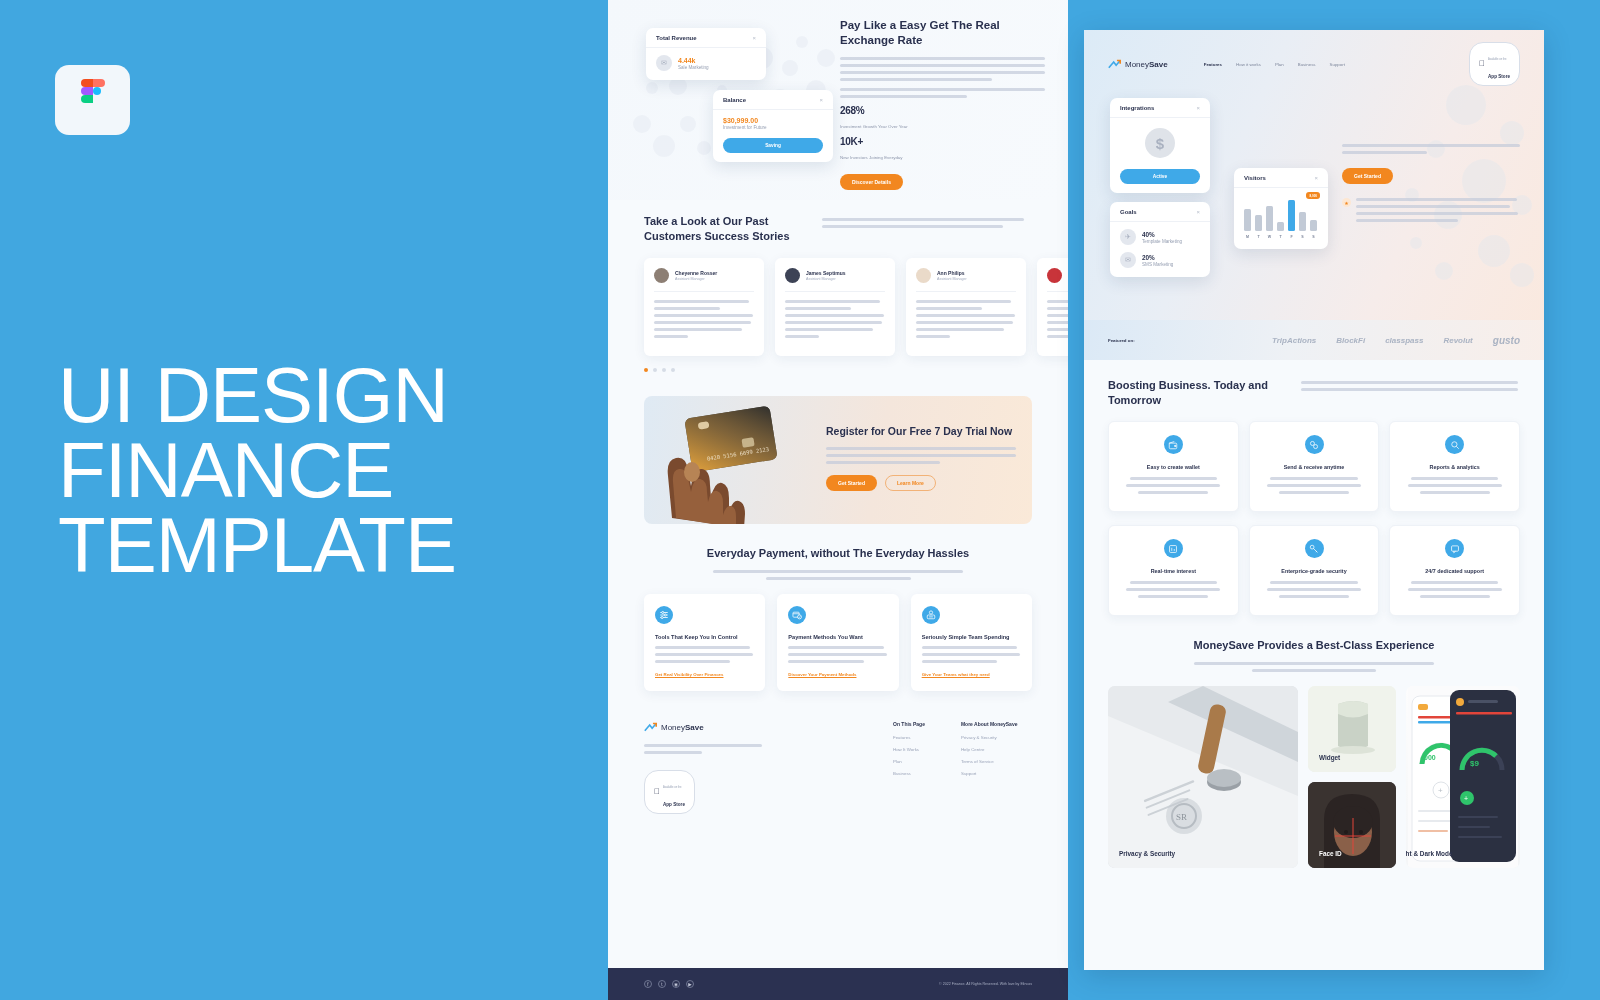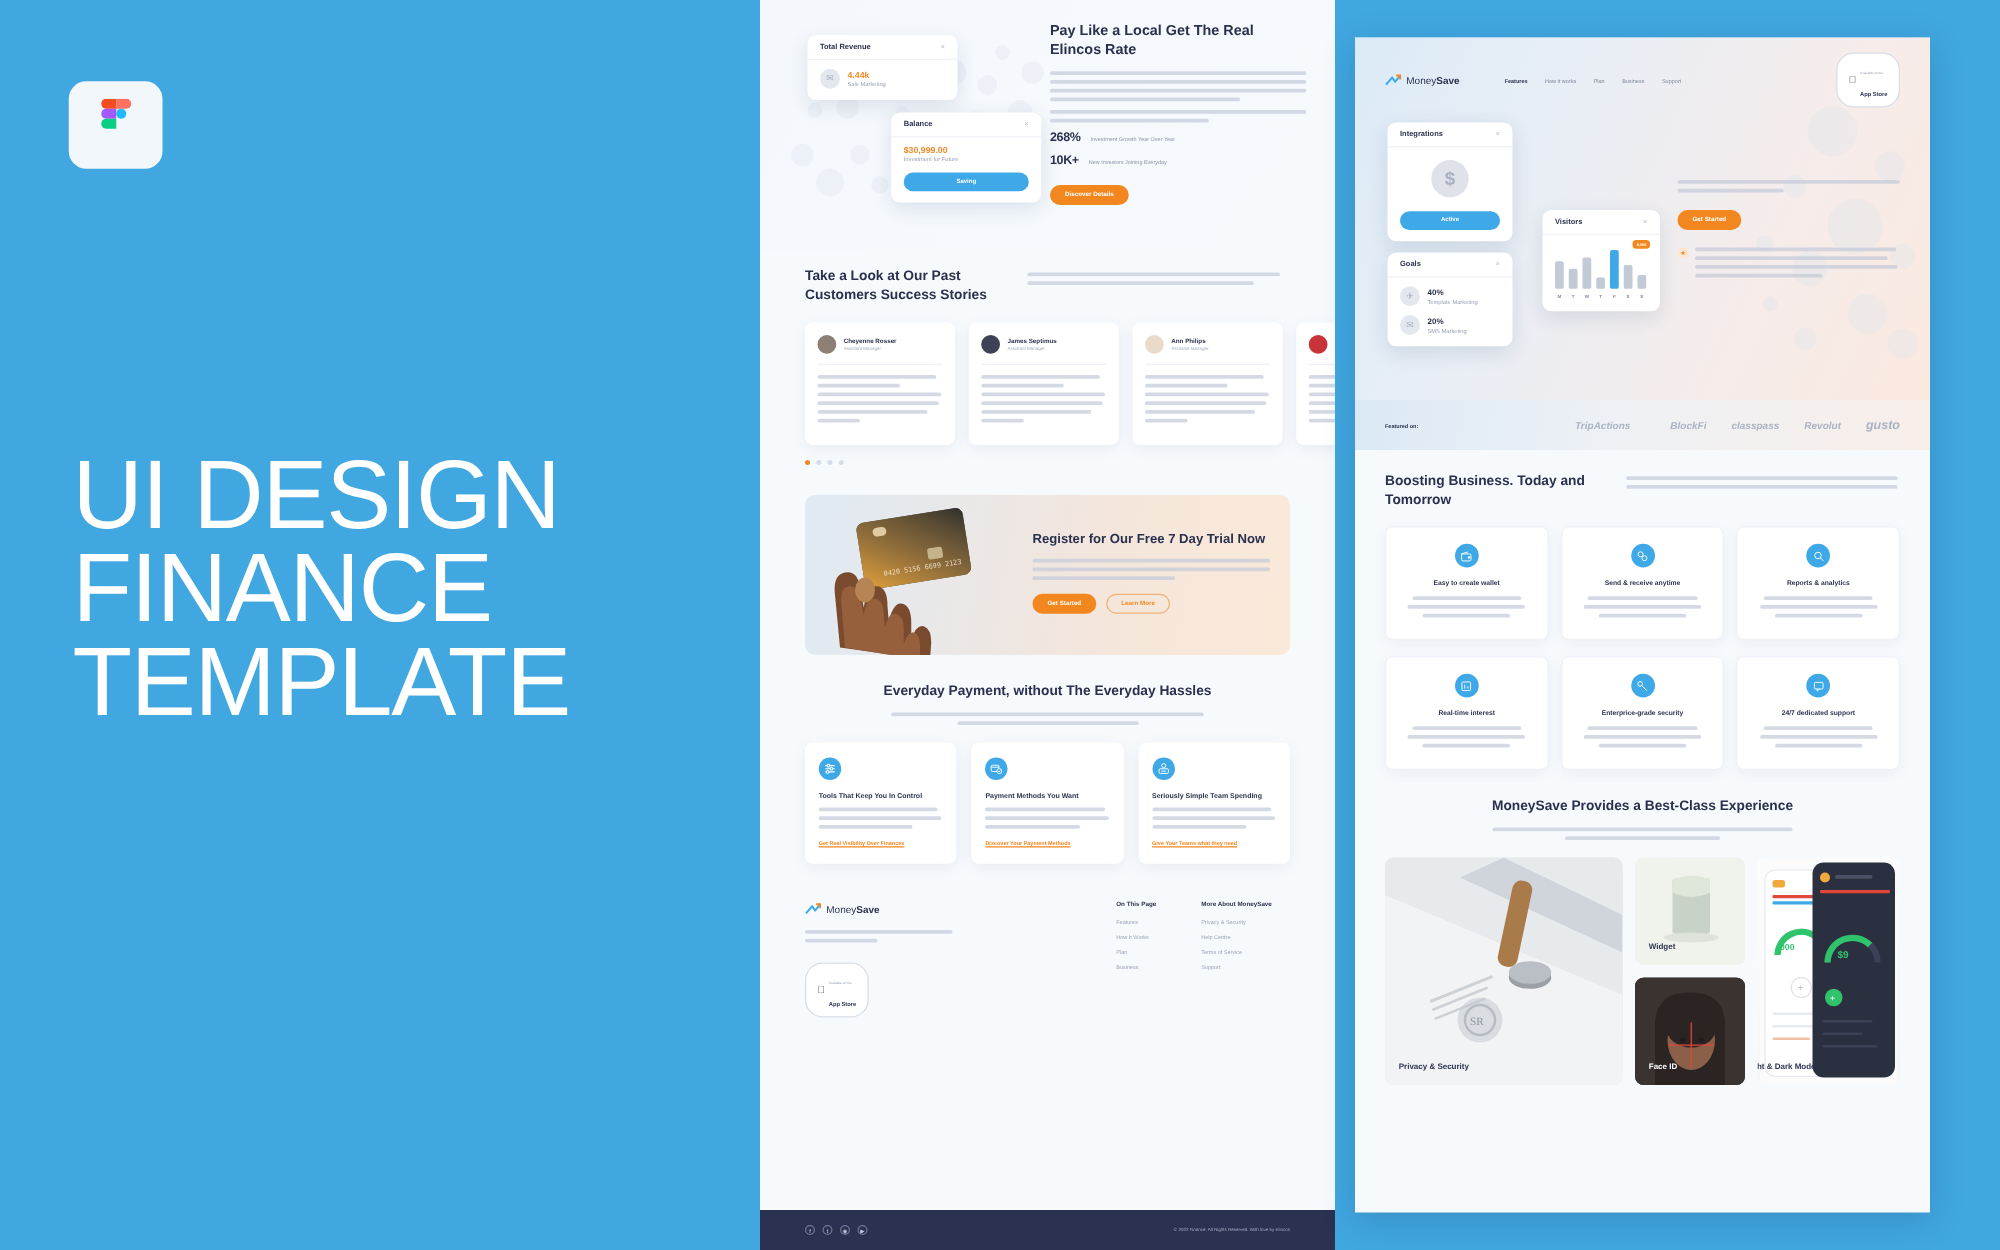--- a/index.html
+++ b/index.html
@@ -64,21 +64,21 @@
   .btn-orange {
     background:#f2871f; color:#fff; border-radius: 20px; text-align:center;
     font-size: 5px; padding: 5px 12px; display:inline-block; font-weight:600;
   }
   .btn-ghost {
     border:1px solid #f2b277; color:#f2871f; border-radius:20px; text-align:center;
     font-size:5px; padding:4px 11px; display:inline-block; font-weight:600; background:transparent;
   }
   .a-hero-right { position:absolute; left:232px; top:18px; width:205px; }
   .a-hero-h1 { font-size: 11.5px; line-height: 15px; font-weight: bold; color:#29304e; }
-  .kv { display:flex; align-items:baseline; gap:8px; margin-top: 7px; }
+  .kv { display:flex; align-items:baseline; gap:8px; margin-top: 7px; flex-direction: column; }
   .kv-n { font-size: 10px; font-weight: bold; color:#29304e; letter-spacing:-.3px; }
   .kv-t { font-size: 4.4px; color:#8d96ab; }
 
   
   .sec { padding: 14px 36px; }
   .sec-head { display:flex; gap: 18px; align-items:flex-start; }
   .sec-h2 { font-size: 11px; line-height: 15px; font-weight:bold; color:#29304e; width:160px; }
   .t-grid { display:flex; gap: 11px; margin-top: 14px; }
   .t-card {
     background:#fff; border-radius: 6px; padding: 10px 10px 14px; width: 120px; flex:0 0 120px;
@@ -266,21 +266,21 @@
           <span class="card-x">×</span>
         </div>
         <div class="card-body">
           <div class="stat-big">$30,999.00</div>
           <div class="stat-sub">Investment for Future</div>
           <div class="btn-blue">Saving</div>
         </div>
       </div>
 
       <div class="a-hero-right">
-        <div class="a-hero-h1">Pay Like a Local Get The Real Elincos Rate</div>
+        <div class="a-hero-h1">Pay Like a Easy Get The Real Exchange Rate</div>
         <div style="margin-top:9px;">
           <div class="blur-line" style="width:100%"></div>
             <div class="blur-line" style="width:100%"></div>
           <div class="blur-line" style="width:100%"></div>
             <div class="blur-line" style="width:74%"></div>
         </div>
         <div style="margin-top:7px;">
           <div class="blur-line" style="width:100%"></div>
             <div class="blur-line" style="width:62%"></div>
         </div>
@@ -651,21 +651,21 @@
               <div class="blur-line" style="width:62%"></div>
           </div>
         </div>
       </div>
     </div>
 
     <div class="featured">
       <span class="feat-lbl">Featured on:</span>
       <div class="logos">
         <span style="font-size:8px;">TripActions</span>
-        <span style="font-size:8px;margin-left:12px;">BlockFi</span>
+        <span style="font-size:8px;">BlockFi</span>
         <span style="font-size:8px;">classpass</span>
         <span style="font-size:8px;">Revolut</span>
         <span style="font-size:10px;">gusto</span>
       </div>
     </div>
 
     <div class="sec" style="padding:18px 24px 0;">
       <div class="sec-head">
         <div class="sec-h2" style="width:175px;">Boosting Business. Today and Tomorrow</div>
         <div style="flex:1; padding-top:3px;">

